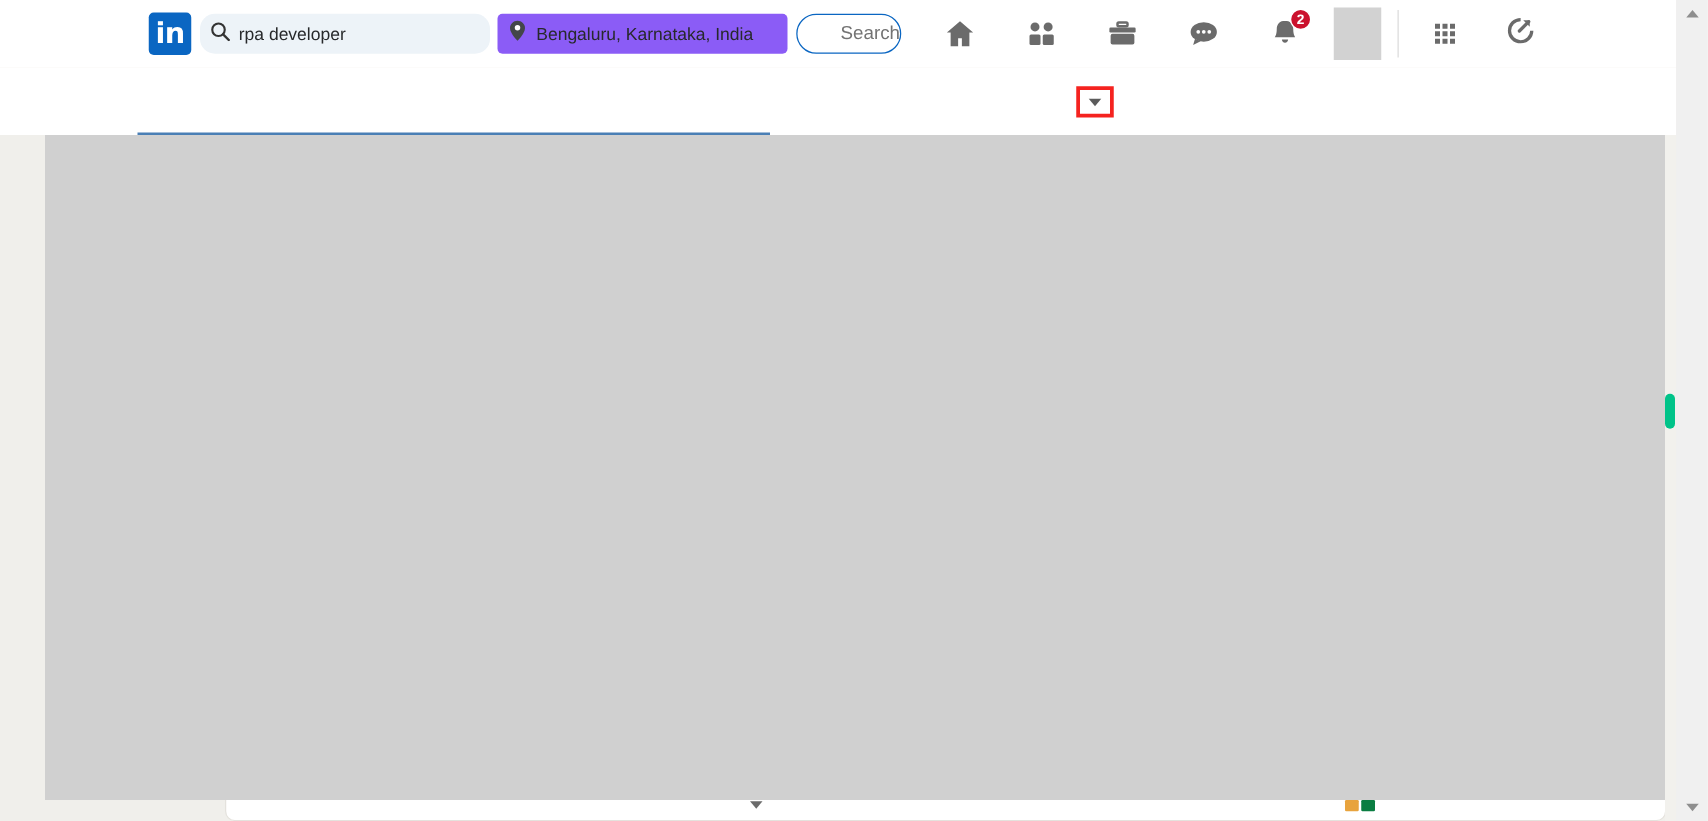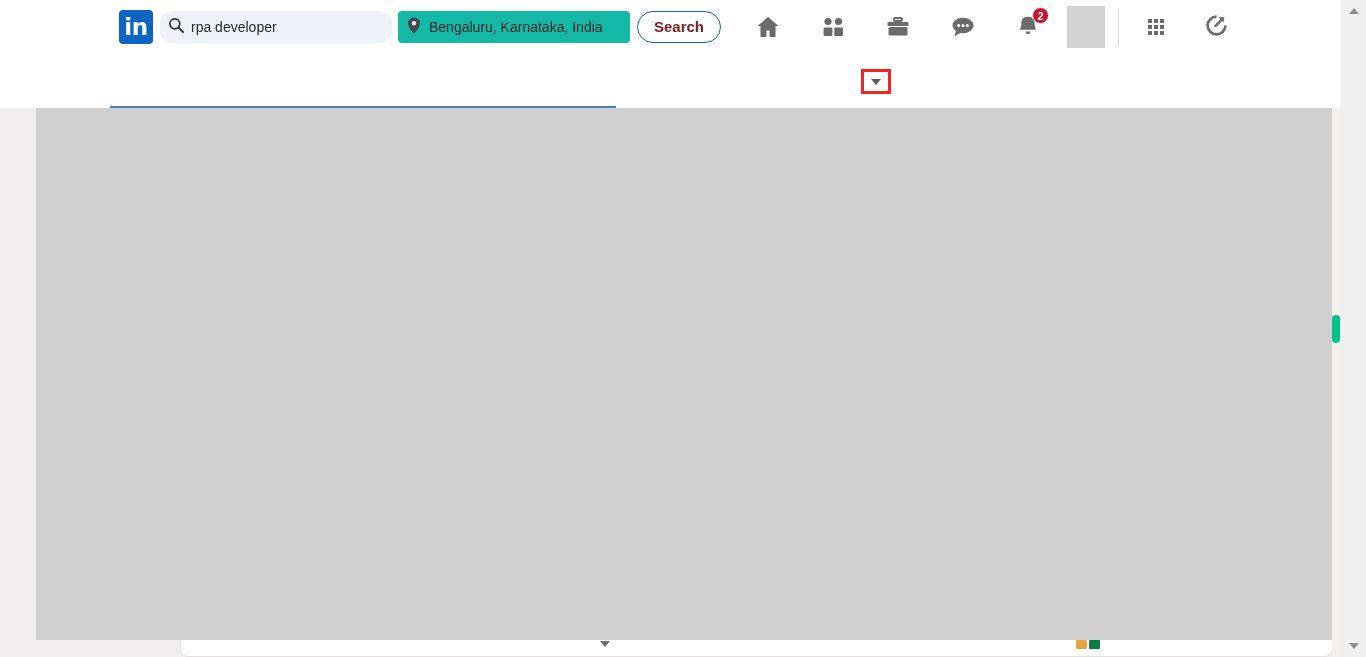--- a/index.html
+++ b/index.html
@@ -67,21 +67,21 @@
     white-space: nowrap;
     overflow: hidden;
   }
 
   .loc-field {
     position: absolute;
     left: 398px;
     top: 11px;
     width: 232px;
     height: 32px;
-    background: #14b8a6;
+    background: #8b5cf6;
     border-radius: 4px;
     display: flex;
     align-items: center;
     padding-left: 9px;
     gap: 8px;
   }
   .loc-field .txt {
     font-size: 14px;
     color: #27292b;
     white-space: nowrap;
@@ -90,25 +90,25 @@
 
   .search-btn {
     position: absolute;
     left: 637px;
     top: 11px;
     width: 84px;
     height: 32px;
     border: 1px solid #0a66c2;
     border-radius: 16px;
     background: #ffffff;
-    color: #7f1d1d;
+    color: #737373;
     font-size: 15px;
-    font-weight: 700;
+    font-weight: 400;
     line-height: 30px;
-    text-align: center;
+    text-align: right;
     cursor: pointer;
   }
 
   .nav-icons {
     position: absolute;
     left: 735px;
     top: 0;
     height: 54px;
     display: flex;
     align-items: center;

